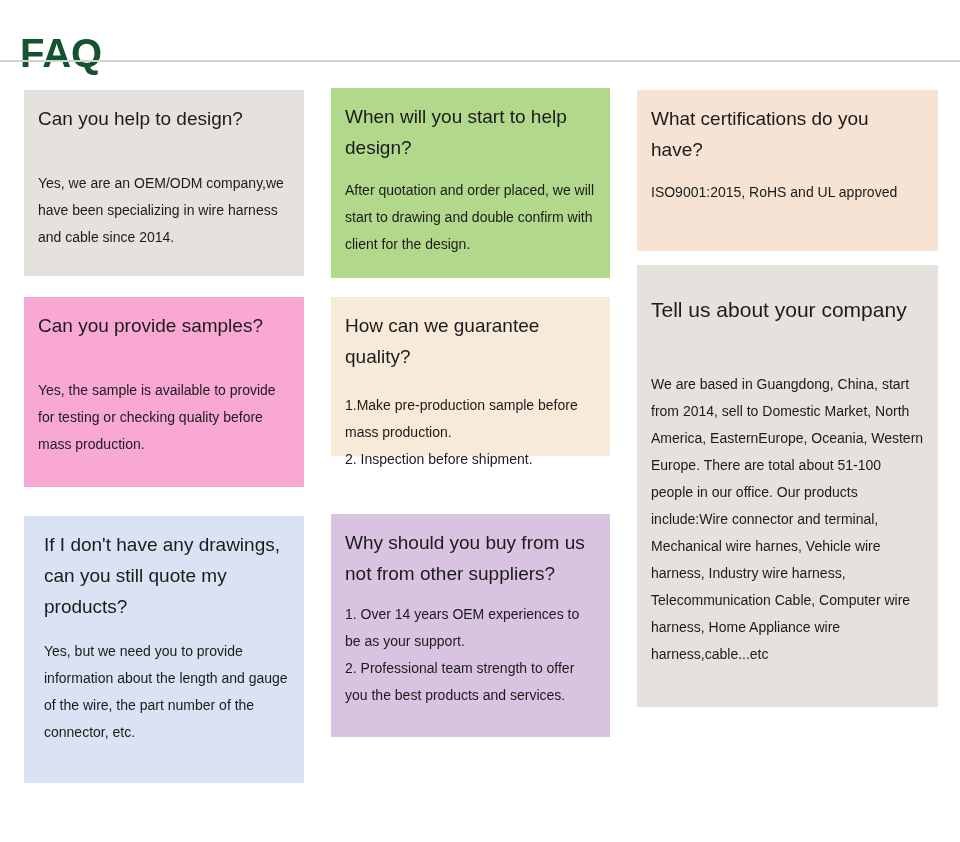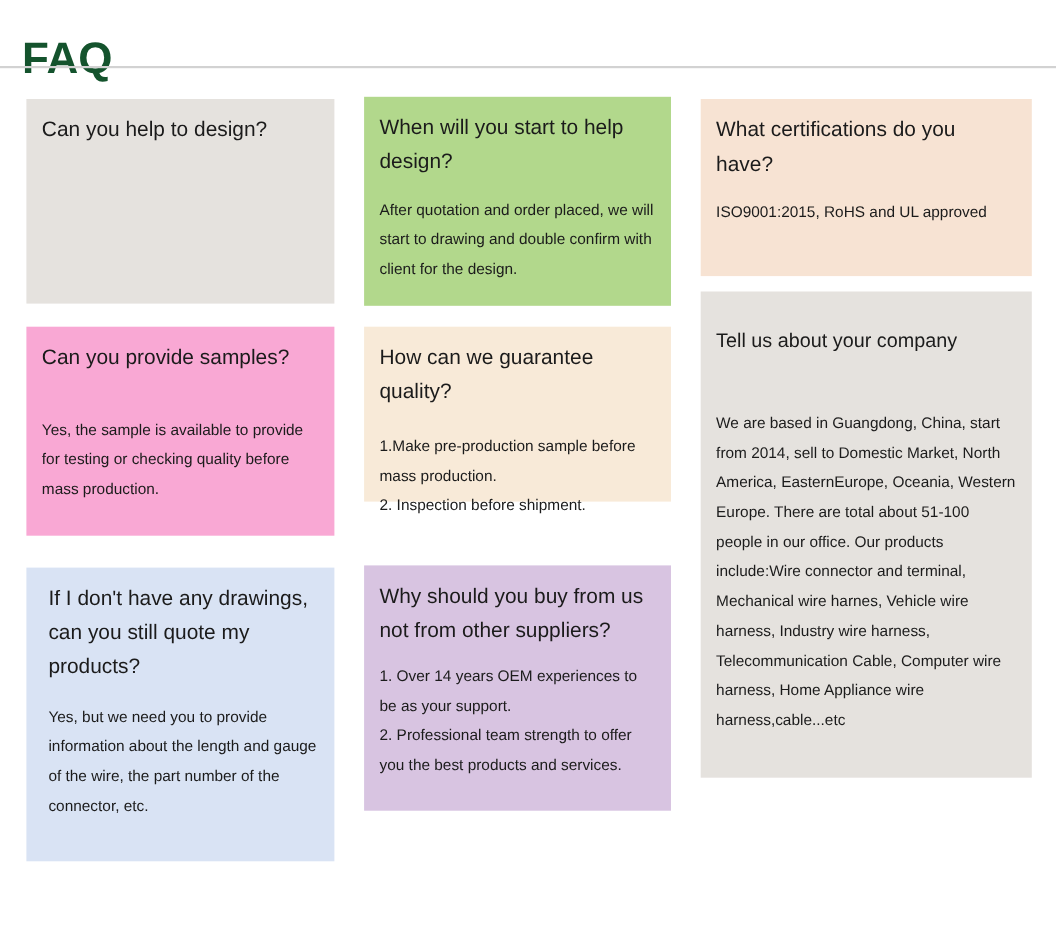--- a/index.html
+++ b/index.html
@@ -61,30 +61,31 @@
   .c1 { left: 331px; top: 88px;  width: 279px; height: 190px; }
   .c1 .q { margin-bottom: 14px; }
   .c4 { left: 331px; top: 297px; width: 279px; height: 159px; }
   .c4 .q { margin-bottom: 20px; }
   .c7 { left: 331px; top: 514px; width: 279px; height: 223px; }
   .c7 .q { margin-bottom: 12px; }
   
   .c2 { left: 637px; top: 90px;  width: 301px; height: 161px; }
   .c2 .q { }
   .c5 { left: 637px; top: 265px; width: 301px; height: 442px; }
-  .c5 .q { font-size: 18px; margin-bottom: 46px; margin-top: 16px; }
+  .c5 .q { font-size: 21px; margin-bottom: 46px; margin-top: 16px; }
 </style>
 </head>
 <body>
 
 <h1 class="page-title">FAQ</h1>
 <div class="divider" style="background-color: rgb(210, 210, 210);"></div>
 
 <div class="card c0" style="background-color: rgb(229, 226, 222);">
   <p class="q">Can you help to design?</p>
+  <p class="a">Yes, we are an OEM/ODM company,we have been specializing in wire harness and cable since 2014.</p>
 </div>
 
 <div class="card c1" style="background-color: rgb(178, 216, 140);">
   <p class="q">When will you start to help design?</p>
   <p class="a">After quotation and order placed, we will start to drawing and double confirm with client for the design.</p>
 </div>
 
 <div class="card c2" style="background-color: rgb(247, 227, 211);">
   <p class="q">What certifications do you have?</p>
   <p class="a">ISO9001:2015, RoHS and UL approved</p>

